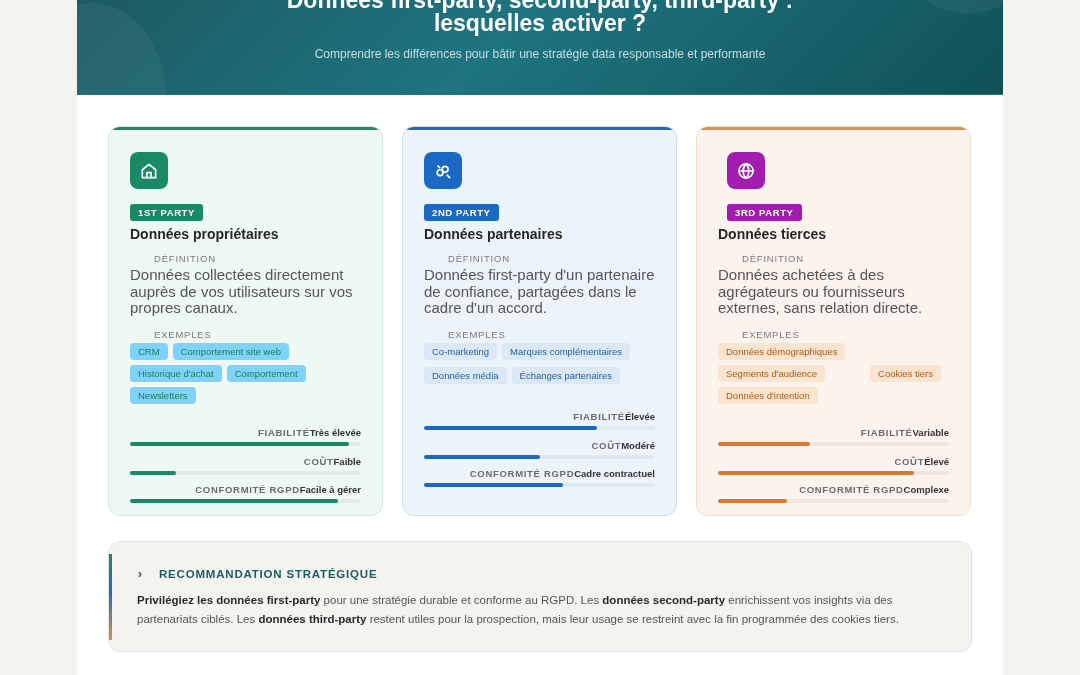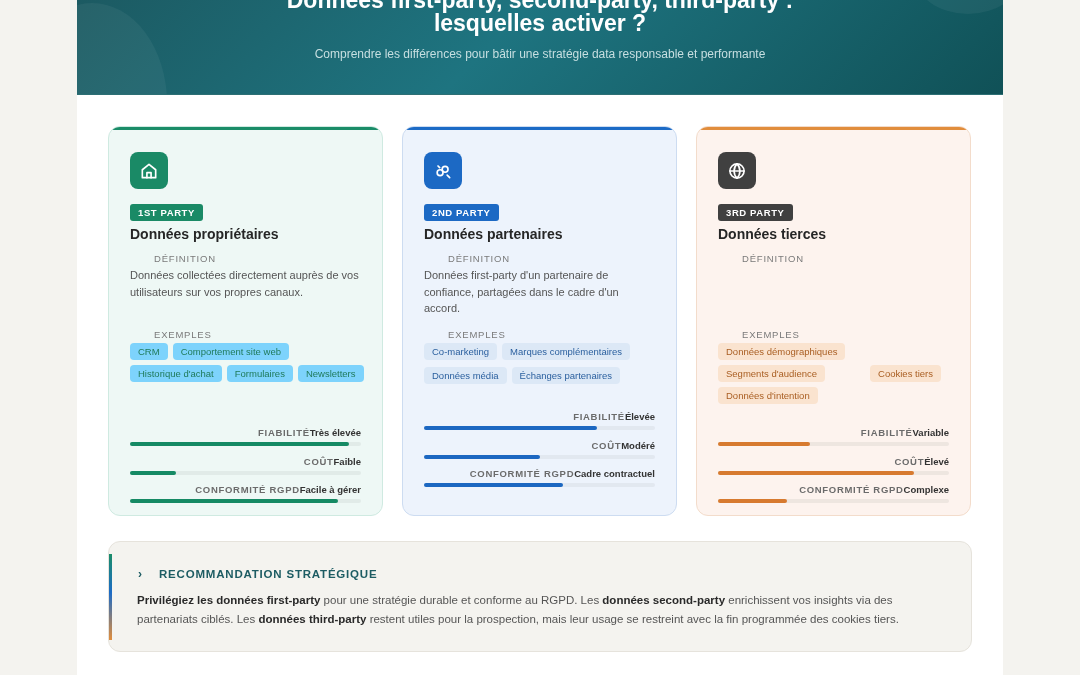--- a/index.html
+++ b/index.html
@@ -15,21 +15,21 @@
   .hero h1.l2 { top: 8px; }
   .hero .subtitle { position: absolute; left: 0; right: 0; top: 47px; text-align: center; color: #c7dfe1; font-size: 12px; }
 
   .cards { position: absolute; top: 126px; left: 31px; width: 864px; height: 390px; }
   .card { position: absolute; top: 0; width: 275px; height: 390px; border-radius: 12px; border: 1px solid; overflow: hidden; }
   .card .topbar { position: absolute; left: 0; right: 0; top: 0; height: 3px; }
   .card .icon-box { position: absolute; left: 21px; top: 25px; width: 38px; height: 37px; border-radius: 8px; display: flex; align-items: center; justify-content: center; }
   .card .badge { position: absolute; left: 21px; top: 77px; height: 17px; padding: 0 8px; border-radius: 3px; color: #fff; font-size: 9.5px; font-weight: 700; letter-spacing: 0.6px; line-height: 17px; }
   .card .title { position: absolute; left: 21px; top: 99px; font-size: 14px; font-weight: 700; color: #262626; }
   .card .lbl { position: absolute; left: 21px; font-size: 9.5px; letter-spacing: 0.8px; color: #7a7a7a; padding-left: 24px; }
-  .card .def { position: absolute; left: 21px; top: 140px; width: 232px; font-size: 11px; line-height: 16.5px; color: #555; }
+  .card .def { position: absolute; left: 21px; top: 140px; width: 232px; font-size: 15px; line-height: 16.5px; color: #555; }
   .card .tags { position: absolute; left: 21px; width: 235px; display: flex; flex-wrap: wrap; gap: 5px 5px; }
   .tag { height: 17px; line-height: 17px; padding: 0 8px; border-radius: 4px; font-size: 9.5px; }
   .metric { position: absolute; left: 21px; width: 231px; }
   .metric .row { display: flex; justify-content: flex-end; align-items: center; height: 12px; margin-top: 8px; }
   .metric .mname { font-size: 9.5px; letter-spacing: 0.7px; color: #6b6b6b; font-weight: 600; }
   .metric .mval { font-size: 9.5px; font-weight: 700; color: #333; }
   .metric .track { margin-top: 4px; height: 4px; border-radius: 2px; }
   .metric .fill { height: 4px; border-radius: 2px; }
 
   .card.c1 { left: 0; background: #eef8f5; border-color: #cfeae1; }
@@ -41,21 +41,21 @@
 
   .card.c2 { left: 294px; background: #edf3fc; border-color: #cddcf1; }
   .card.c2 .topbar { background: #1c6bc6; }
   .card.c2 .icon-box, .card.c2 .badge { background: #1c69c4; }
   .card.c2 .tag { background: #dce8f6; color: #2a5f9e; }
   .card.c2 .track { background: #e2e8f0; }
   .card.c2 .fill { background: #1c67c1; }
 
   .card.c3 { left: 588px; background: #fdf3ee; border-color: #f3dccb; }
   .card.c3 .topbar { background: #e18d3c; }
-  .card.c3 .icon-box, .card.c3 .badge { background: #404040; }
+  .card.c3 .icon-box, .card.c3 .badge { background: #a21caf; margin-left: 9px; }
   .card.c3 .tag { background: #fae3cf; color: #a95e22; }
   .card.c3 .track { background: #eee6e0; }
   .card.c3 .fill { background: #d77a2f; }
 
   .reco { position: absolute; left: 31px; top: 541px; width: 864px; height: 111px; background: #f4f3ef; border: 1px solid #e6e3dc; border-radius: 12px; overflow: hidden; }
   .reco .accent { position: absolute; left: 0; top: 12px; width: 3px; height: 86px; background: linear-gradient(180deg, #1a8c68 0%, #1c6bc6 45%, #e18d3c 100%); }
   .reco .head { position: absolute; left: 29px; top: 25px; display: flex; align-items: center; gap: 9px; }
   .reco .chev { color: #1d5c63; font-size: 12px; font-weight: 700; }
   .reco .htitle { color: #1d5c63; font-size: 11.5px; font-weight: 700; letter-spacing: 0.8px; padding-left: 8px; }
   .reco .body { position: absolute; left: 28px; top: 49px; width: 800px; font-size: 11.5px; line-height: 18.5px; color: #555; }
@@ -85,21 +85,21 @@
       </div>
       <span class="badge">1ST PARTY</span>
       <h2 class="title">Données propriétaires</h2>
       <div class="lbl" style="top:126px">DÉFINITION</div>
       <p class="def">Données collectées directement auprès de vos utilisateurs sur vos propres canaux.</p>
       <div class="lbl" style="top:202px">EXEMPLES</div>
       <div class="tags" style="top:216px">
         <span class="tag">CRM</span>
         <span class="tag">Comportement site web</span>
         <span class="tag">Historique d'achat</span>
-        <span class="tag">Formulaires</span>
+        <span class="tag">Comportement</span>
         <span class="tag">Newsletters</span>
       </div>
       <div class="metric" style="top:291px">
         <div class="row">
             <span class="mname">FIABILITÉ</span>
             <span class="mval">Très élevée</span>
           </div>
         <div class="track">
             <div class="fill" style="width:95%"></div>
           </div>
@@ -179,20 +179,21 @@
       <div class="icon-box">
         <svg width="20" height="20" viewBox="0 0 24 24" fill="none" stroke="#fff" stroke-width="2" stroke-linecap="round" stroke-linejoin="round">
             <circle cx="12" cy="12" r="8.5"></circle>
             <path d="M3.5 12h17"></path>
             <path d="M12 3.5c2.5 2.5 3.5 5.5 3.5 8.5s-1 6-3.5 8.5c-2.5-2.5-3.5-5.5-3.5-8.5s1-6 3.5-8.5z"></path>
           </svg>
       </div>
       <span class="badge">3RD PARTY</span>
       <h2 class="title">Données tierces</h2>
       <div class="lbl" style="top:126px">DÉFINITION</div>
+      <p class="def">Données achetées à des agrégateurs ou fournisseurs externes, sans relation directe.</p>
       <div class="lbl" style="top:202px">EXEMPLES</div>
       <div class="tags" style="top:216px">
         <span class="tag">Données démographiques</span>
         <span class="tag" style="margin-right:40px">Segments d'audience</span>
         <span class="tag">Cookies tiers</span>
         <span class="tag">Données d'intention</span>
       </div>
       <div class="metric" style="top:291px">
         <div class="row">
             <span class="mname">FIABILITÉ</span>

